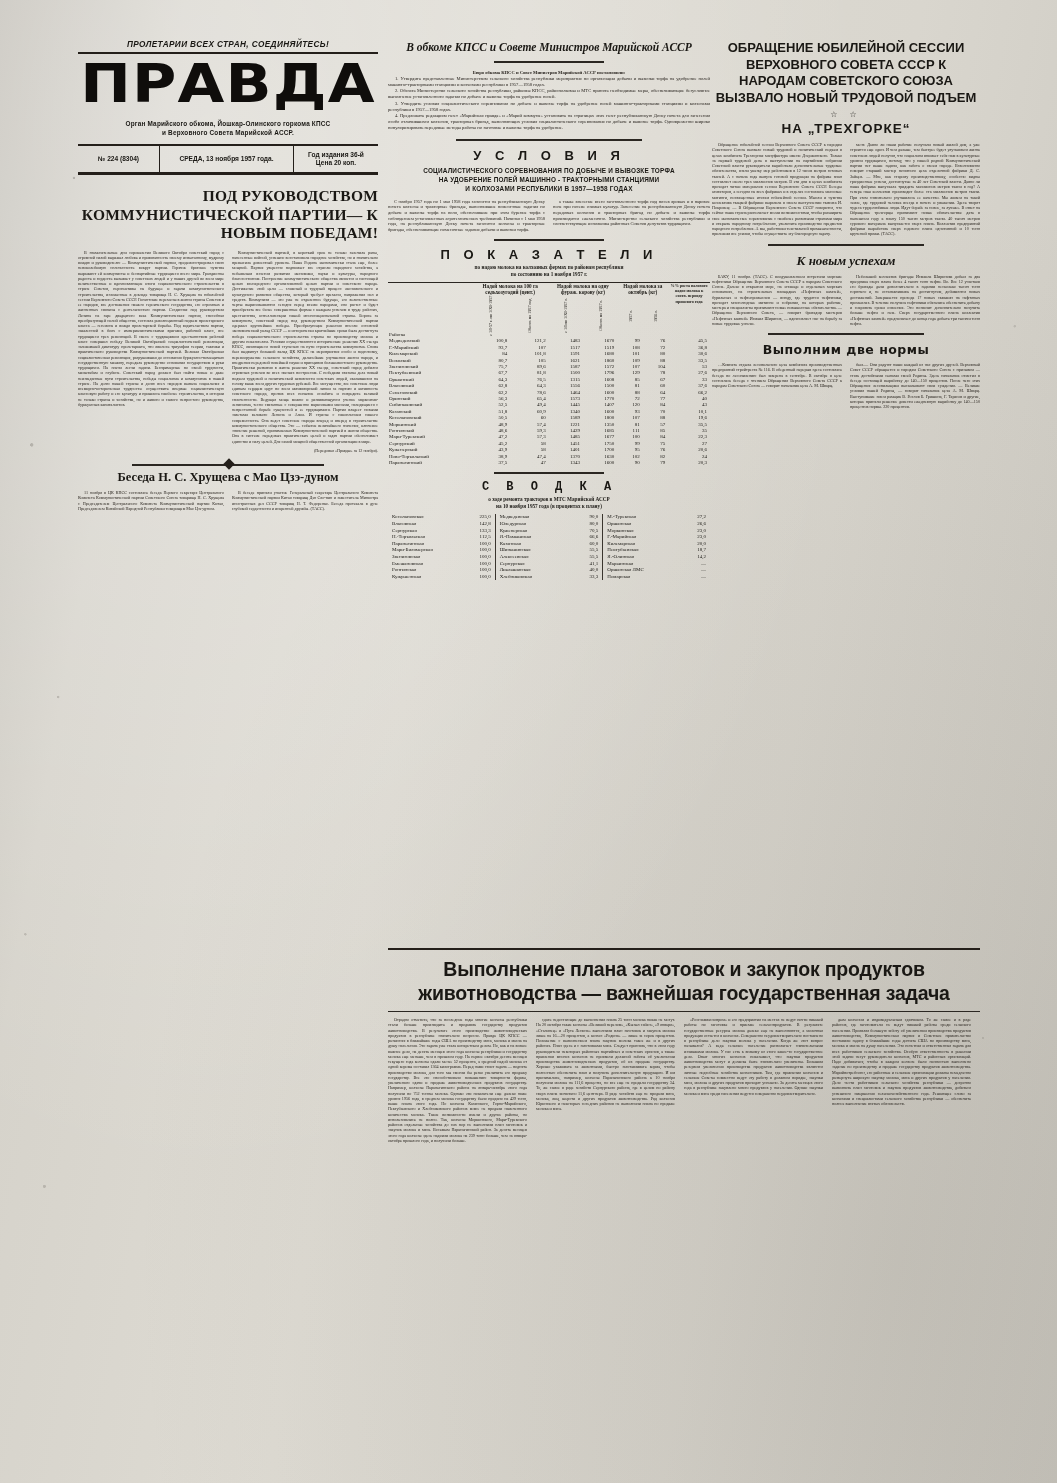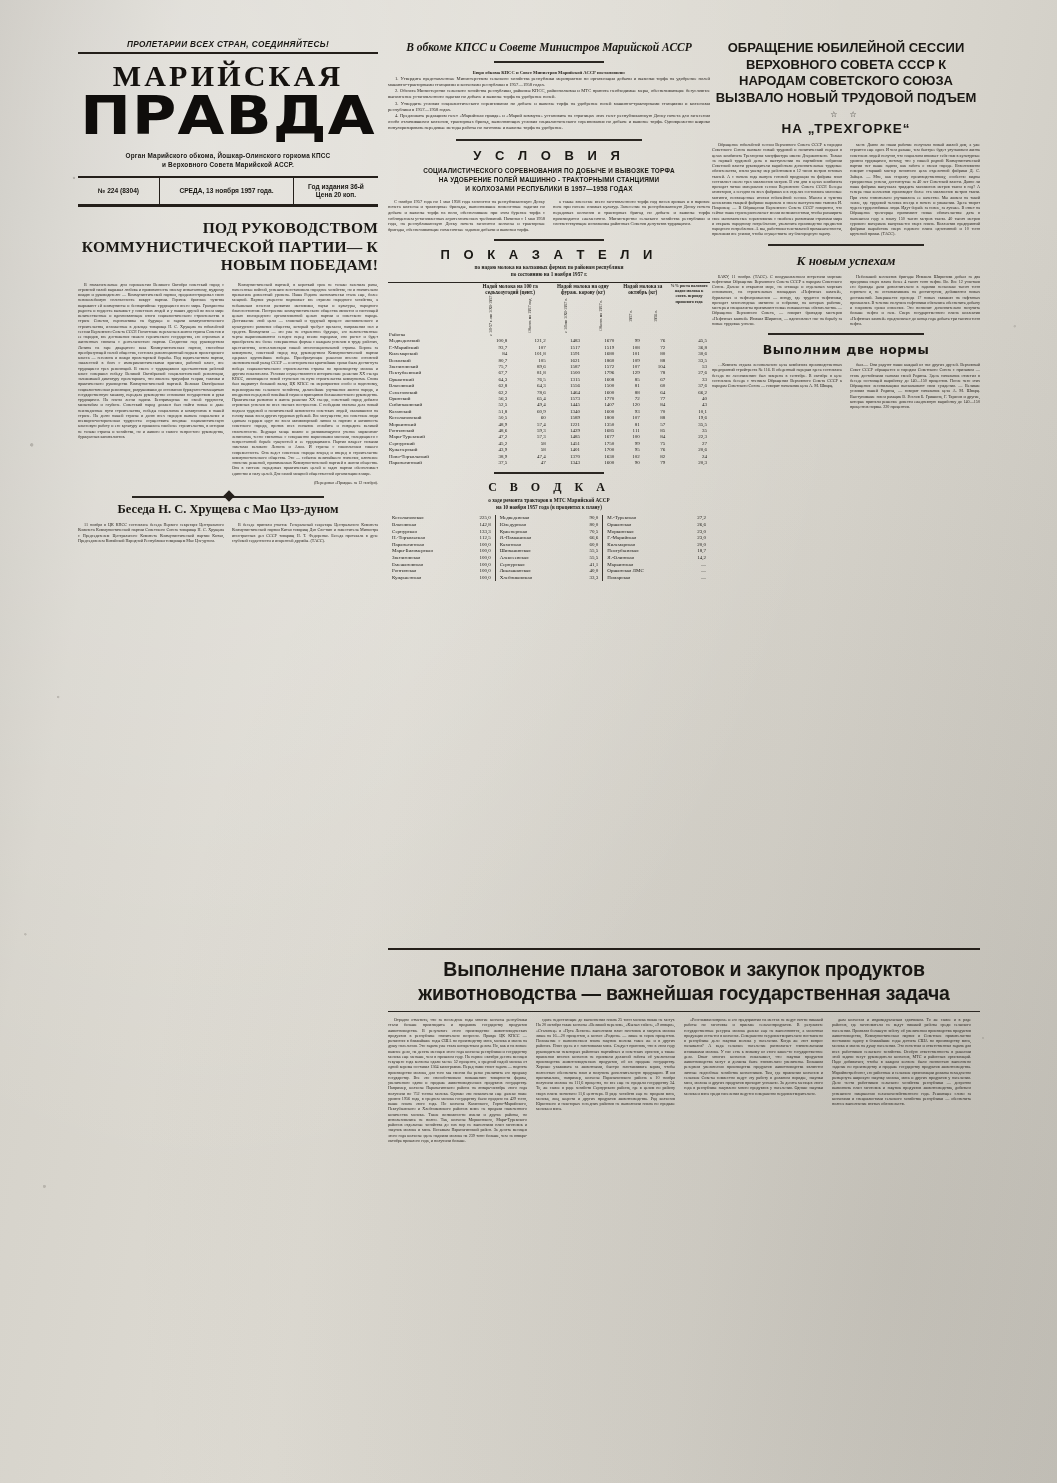--- a/index.html
+++ b/index.html
@@ -135,21 +135,21 @@
     writing-mode:vertical-rl;transform:rotate(180deg);
     font-size:4.2px;line-height:5px;white-space:nowrap;height:40px;
     display:inline-block;font-weight:normal;
   }
   .tbl td.nm{text-align:left;white-space:nowrap;}
   .tbl td.n{text-align:right;padding-right:3px;}
   #tbl-rule-top{border-top:1.6px solid #2b2722;margin:4px 0 0;}
 
   
   #svd-title{text-align:center;font-weight:bold;font-size:12px;letter-spacing:5px;
-    font-family:Liberation Serif, serif;margin-top:5px;}
+    font-family:Liberation Mono, monospace;margin-top:5px;}
   #svd-sub{text-align:center;font-size:5.2px;line-height:7px;font-weight:bold;margin-top:2px;}
   #svd-cols{display:flex;margin-top:4px;}
   #svd-cols > div{flex:1;padding:0 4px;}
   #svd-cols > div + div{border-left:1px solid #3a352e;}
   .svrow{display:flex;justify-content:space-between;font-size:5px;line-height:6.6px;white-space:nowrap;}
   .svrow .v{font-weight:normal;}
 
   
   #rightcol{position:absolute;left:712px;top:40px;width:268px;}
   #r-head{
@@ -184,21 +184,20 @@
 <div id="scan">
   <div id="grain"></div>
 
   <div class="page">
 
     <div id="leftcol">
 
       <div id="slogan">ПРОЛЕТАРИИ ВСЕХ СТРАН, СОЕДИНЯЙТЕСЬ!</div>
       <div id="slogan-rule"></div>
 
-      <div id="mast-1">МАРИЙСКАЯ</div>
       <div id="mast-2">ПРАВДА</div>
 
       <div id="mast-sub">
         <div>Орган Марийского обкома, Йошкар-Олинского горкома КПСС</div>
         <div>и Верховного Совета Марийской АССР.</div>
       </div>
 
       <div id="mast-bar">
         <div id="mb-issue">№ 224 (8304)</div>
         <div id="mb-date">СРЕДА, 13 ноября 1957 года.</div>

